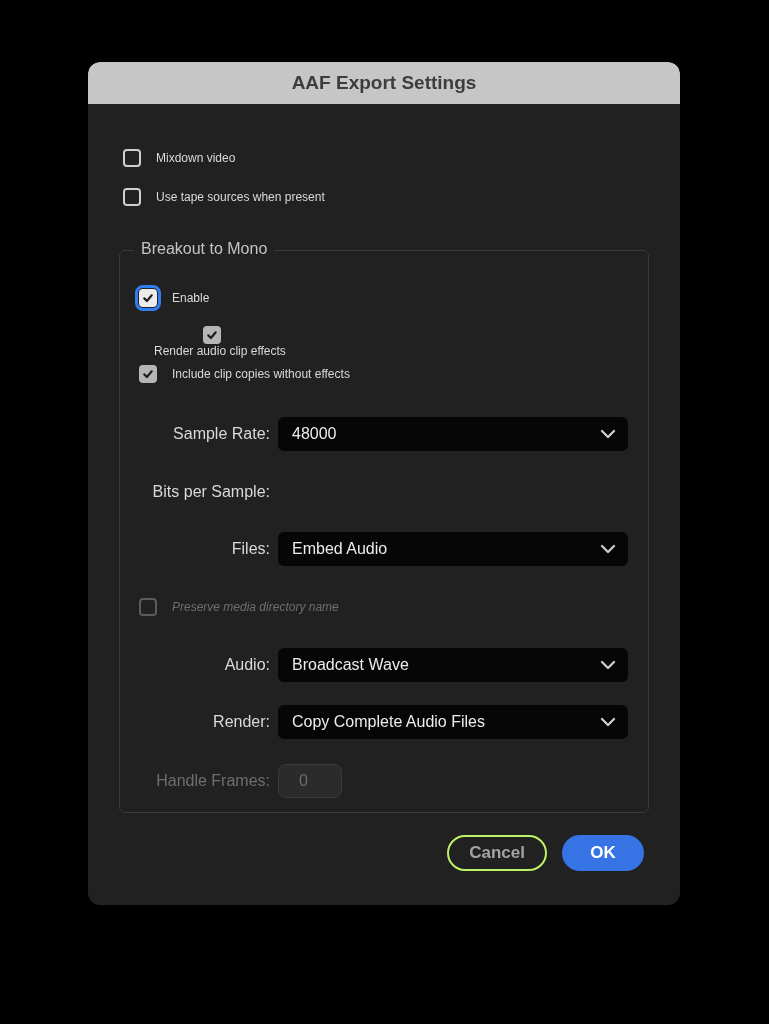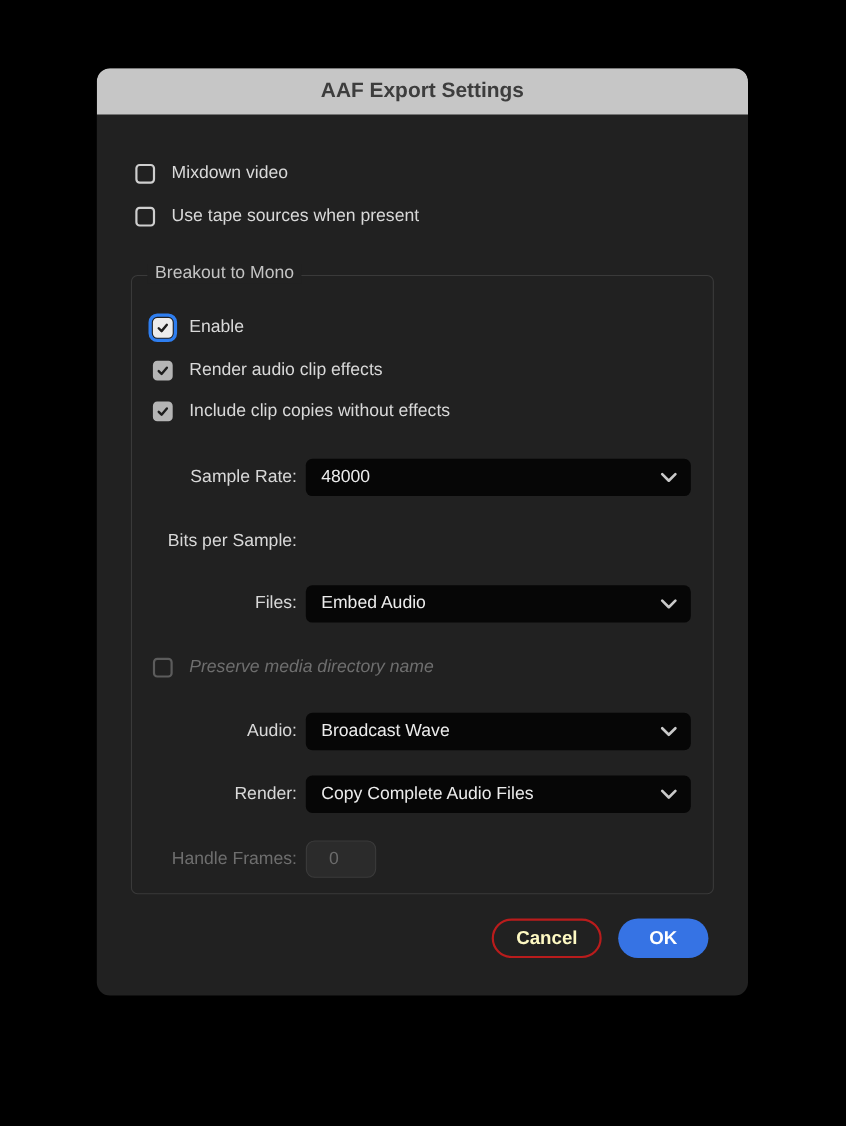--- a/index.html
+++ b/index.html
@@ -23,21 +23,21 @@
     border:2px solid #cfcfcf; border-radius:4px;
     display:flex; align-items:center; justify-content:center;
   }
   .cb.checked { background:#b5b5b5; border-color:#b5b5b5; }
   .cb.focus {
     background:#ececec; border-color:#ececec;
     outline:3px solid #2e7ef0; outline-offset:1px;
   }
   .cb.disabled { border-color:#5c5c5c; }
   .cb svg { display:block; }
-  .cb-label { font-size:16px; color:#d9d9d9; margin-left:15px; white-space:nowrap; }
+  .cb-label { font-size:12px; color:#d9d9d9; margin-left:15px; white-space:nowrap; }
   .cbrow.disabled .cb-label { color:#6e6e6e;font-style:italic; }
 
   
   .group {
     position:absolute; left:31px; top:188px; width:530px; height:563px;
     border:1px solid #3a3a3a; border-radius:6px;
   }
   .legend {
     position:absolute; top:-11px; left:14px; background:#212121;
     padding:0 7px; font-size:16px; color:#c4c4c4; white-space:nowrap;text-align:center;
@@ -74,21 +74,21 @@
     position:absolute; top:773px; right:36px;
     display:flex; align-items:center; gap:15px;
   }
   .btn {
     height:36px; border-radius:18px; font-size:17px; font-weight:bold;
     display:flex; align-items:center; justify-content:center;
     font-family:"Liberation Sans", sans-serif; cursor:default;
   }
   .btn-cancel {
     padding:0 20px; background:transparent;
-    border:2px solid #b91c1c; color:#fef9c3;
+    border:2px solid #bef264; color:#a3a3a3;
   }
   .btn-ok {
     min-width:82px; padding:0 22px; background:#3673e4;
     border:none; color:#ffffff;
   }
 </style>
 </head>
 <body>
 
 <div class="dialog">
@@ -111,21 +111,21 @@
 
     <div class="cbrow" style="top:36px;">
       <span class="cb checked focus">
         <svg width="12" height="12" viewBox="0 0 12 12">
             <path d="M2.3 6.4 L4.9 9 L9.7 3.3" stroke="#1e1e1e" stroke-width="2.2" fill="none" stroke-linecap="round" stroke-linejoin="round"></path>
           </svg>
       </span>
       <span class="cb-label">Enable</span>
     </div>
 
-    <div class="cbrow" style="top:75px;">
+    <div class="cbrow" style="top:75px;flex-direction:column;">
       <span class="cb checked">
         <svg width="12" height="12" viewBox="0 0 12 12">
             <path d="M2.3 6.4 L4.9 9 L9.7 3.3" stroke="#1e1e1e" stroke-width="2.2" fill="none" stroke-linecap="round" stroke-linejoin="round"></path>
           </svg>
       </span>
       <span class="cb-label">Render audio clip effects</span>
     </div>
 
     <div class="cbrow" style="top:112px;">
       <span class="cb checked">

